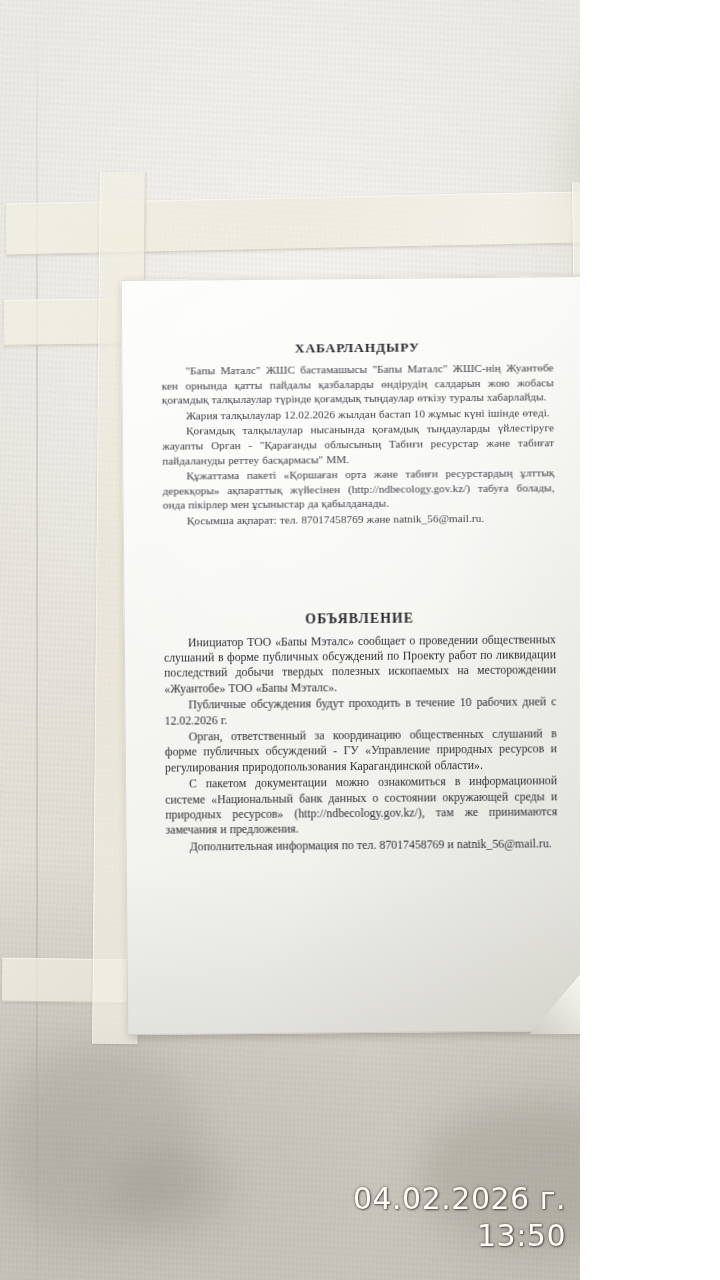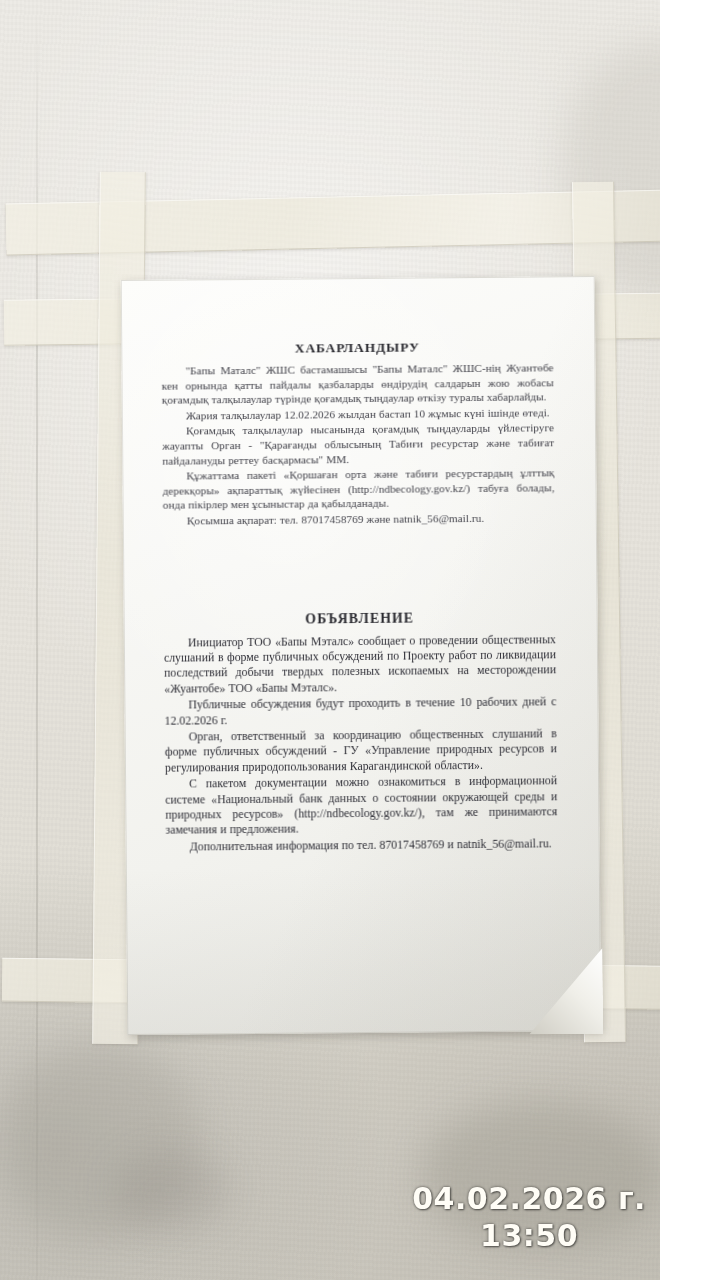--- a/index.html
+++ b/index.html
@@ -4,21 +4,21 @@
 <style>
   * { box-sizing: border-box; }
   html, body {
     margin: 0; padding: 0;
     width: 720px; height: 1280px;
     overflow: hidden;
     font-family: "Liberation Serif", serif;
   }
   #photo {
     position: relative;
-    width: 660px; height: 1280px;
+    width: 580px; height: 1280px;
     background: #e9e7e2;
     overflow: hidden;
   }
   
   .wall {
     position: absolute; inset: 0;
     background:
       radial-gradient(ellipse 520px 620px at 300px 330px, rgba(255,255,255,0.55) 0%, rgba(255,255,255,0) 70%),
       radial-gradient(ellipse 700px 500px at 640px 1180px, rgba(170,165,155,0.45) 0%, rgba(170,165,155,0) 75%),
       radial-gradient(ellipse 420px 380px at 60px 1150px, rgba(150,147,140,0.40) 0%, rgba(150,147,140,0) 78%),
@@ -115,23 +115,23 @@
   .doc-title.ru { font-size: 13.8px; letter-spacing: 1.1px; margin-bottom: 7px; }
   .para.ru { font-size: 11.8px; line-height: 15.4px; color: #2f2f37; }
 
   
   .soften { filter: blur(0.33px); }
 
   
   #stamp {
     position: absolute;
     right: 14px; bottom: 26px;
-    text-align: center;
+    text-align: right;
     font-family: "DejaVu Sans", sans-serif;
-    font-weight: bold;
+    font-weight: normal;
     font-size: 30px;
     line-height: 37px;
     color: #fffdf6;
     text-shadow: 0 0 3px rgba(0,0,0,0.55), 1px 1px 2px rgba(0,0,0,0.45);
     letter-spacing: 0.5px;
   }
 </style>
 </head>
 <body>
 

